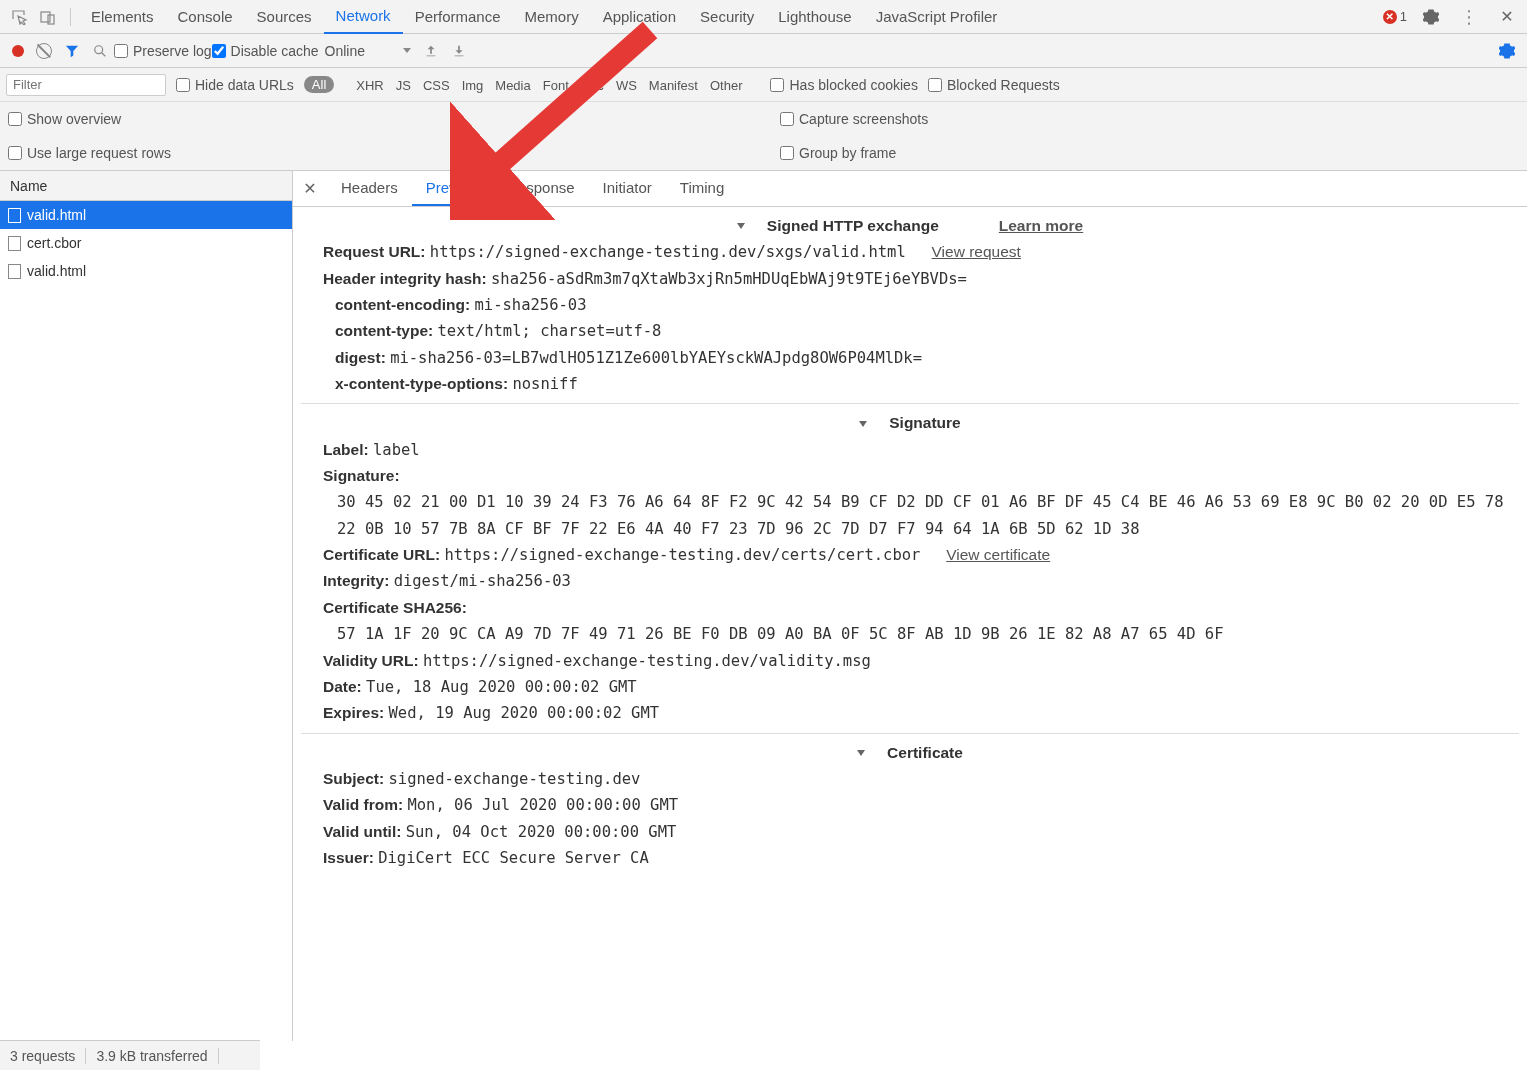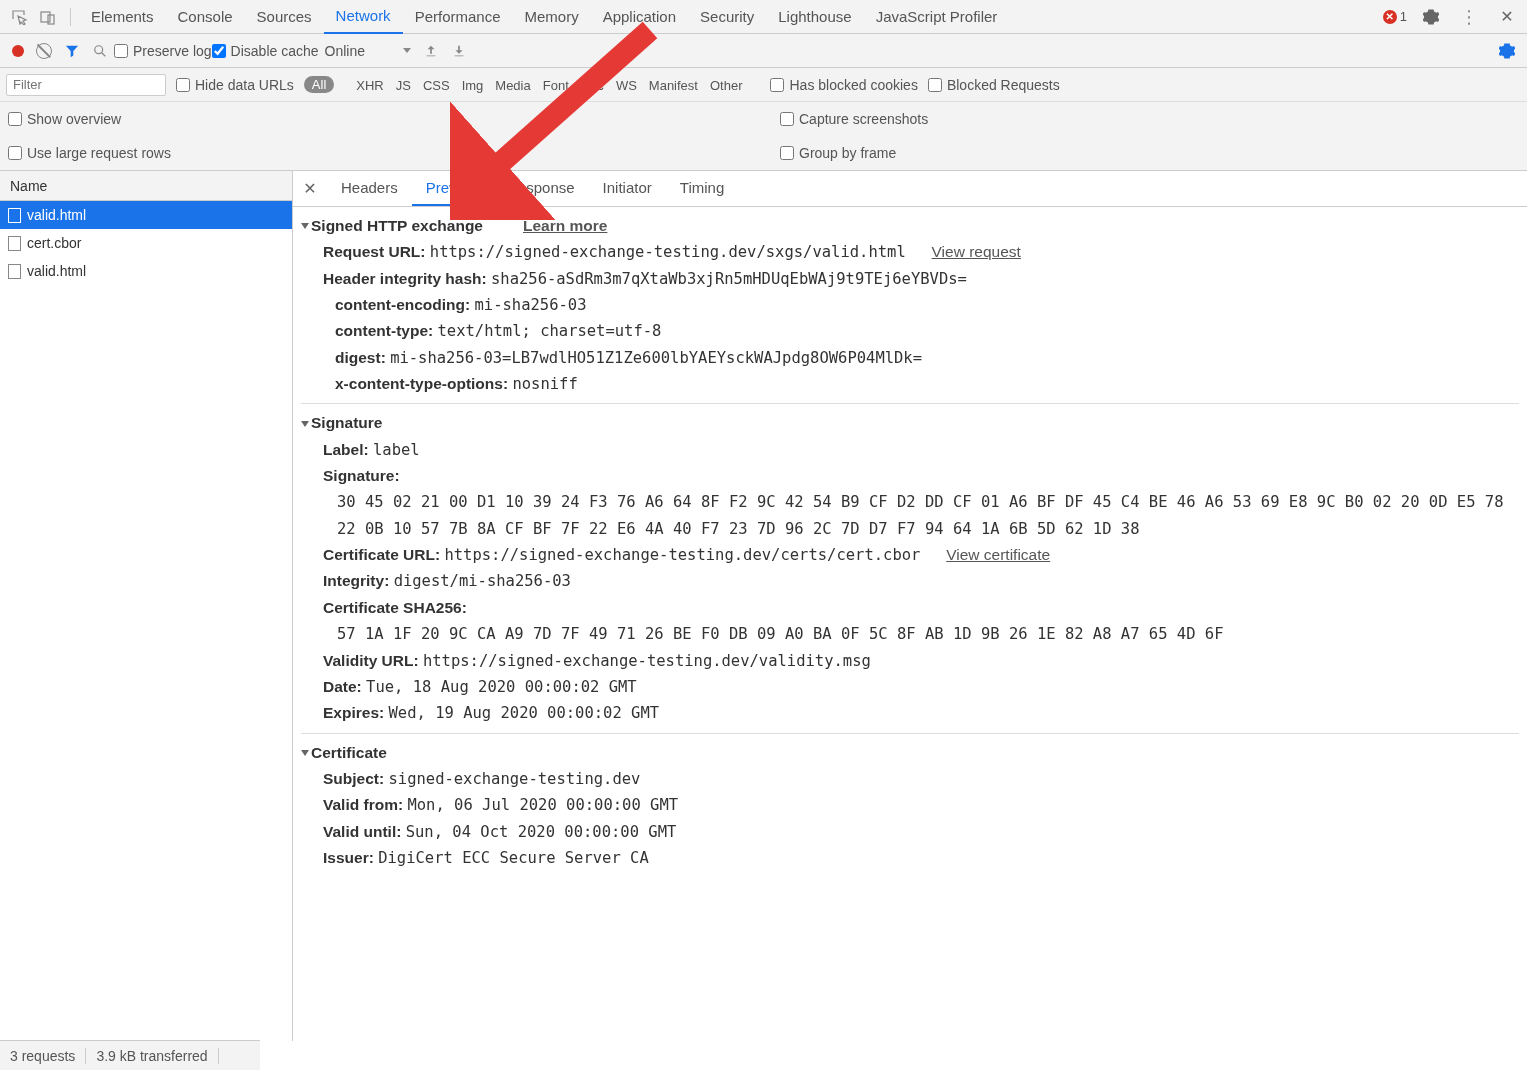--- a/index.html
+++ b/index.html
@@ -43,21 +43,21 @@
 .req-row.selected .doc-icon { border-color:#fff; background:#1a73e8;}
 .doc-icon.filled { background:#eee;}
 
 .right-pane { flex:1; display:flex; flex-direction:column; overflow:auto;}
 .detail-tabs { display:flex; align-items:center; border-bottom:1px solid #ccc; height:36px; padding-left:6px; gap:0; background:#fff;}
 .close-x { width:22px; display:flex; align-items:center; justify-content:center; color:#666; font-size:16px; cursor:pointer; margin-right:6px;}
 .dtab { padding:8px 14px; color:#555; cursor:pointer; font-size:15px;}
 .dtab.active { color:#1a73e8; border-bottom:2px solid #1a73e8;}
 
 .content { padding:6px 8px; font-size:15.5px; line-height:1.7; }
-.section-title { font-weight:700; color:#333; display:flex; align-items:center; gap:0;}
+.section-title { font-weight:700; color:#333; display:flex; align-items:center; gap:20px;justify-content:center;}
 .tri { width:0;height:0;border-left:4px solid transparent;border-right:4px solid transparent;border-top:6px solid #666; transform:rotate(0deg); display:inline-block;margin-right:2px;}
 .kv { padding-left:22px; }
 .k { font-weight:700; }
 .mono { font-family: ui-monospace, Menlo, Monaco, Consolas, monospace; }
 .link { color:#555; text-decoration:underline; cursor:pointer;}
 .hr { border-top:1px solid #ddd; margin:6px 0;}
 .multiline { padding-left:36px; font-family:ui-monospace,Menlo,Monaco,Consolas,monospace; white-space:pre-wrap;}
 .learn-more { margin-left:40px;}
 
 .status-bar { position:absolute; bottom:0; left:0; width:260px; height:30px; background:#f3f3f3; border-top:1px solid #ccc; display:flex; align-items:center; font-size:14px; color:#555;}

